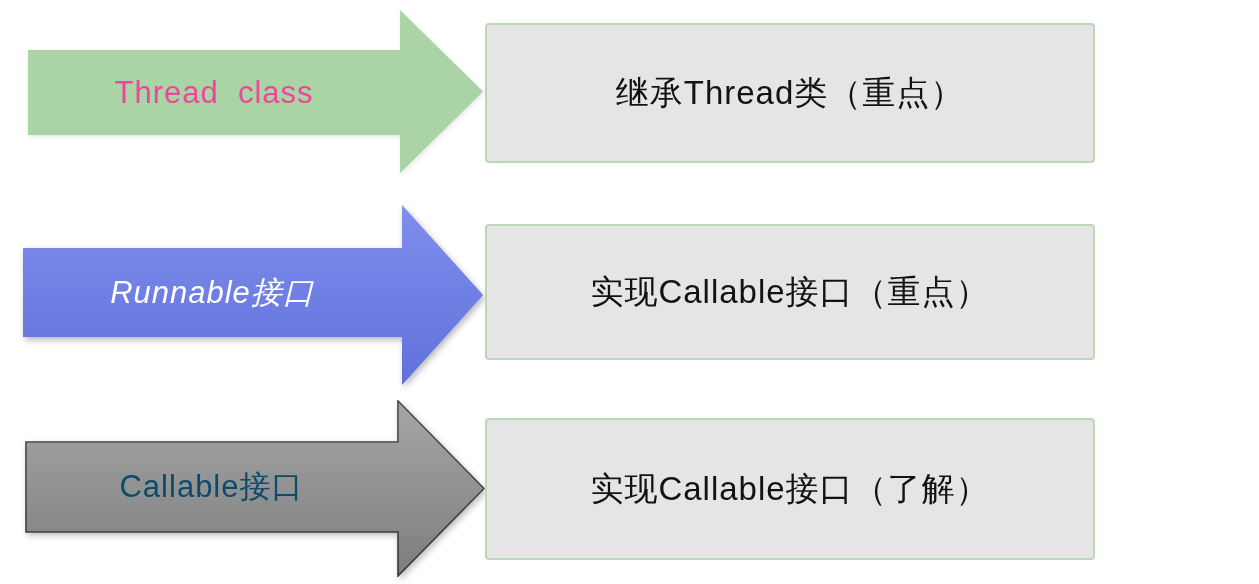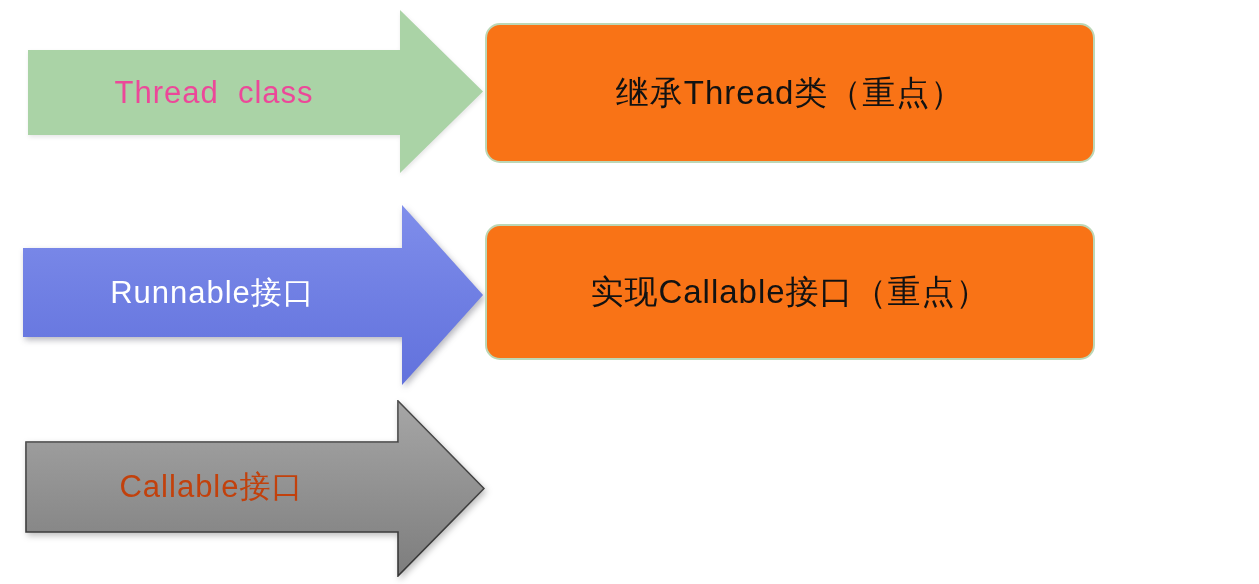--- a/index.html
+++ b/index.html
@@ -26,29 +26,29 @@
     position: absolute;
     display: flex;
     align-items: center;
     justify-content: center;
     white-space: pre;
     font-size: 31px;
     letter-spacing: 1px;
     pointer-events: none;
   }
   .arrow-label.green { left: 28px; top: 50px;  width: 372px; height: 85px; color: #ec4899; }
-  .arrow-label.blue  { left: 23px; top: 248px; width: 379px; height: 89px; color: #ffffff; }
-  .arrow-label.gray  { left: 25px; top: 442px; width: 373px; height: 90px; color: #c2410c; }
+  .arrow-label.blue  { left: 23px; top: 248px; width: 379px; height: 89px; color: #ffffff; font-style: italic; }
+  .arrow-label.gray  { left: 25px; top: 442px; width: 373px; height: 90px; color: #0c4a6e; }
   .result-box {
     position: absolute;
     left: 485px;
     width: 610px;
-    background: #f97316;
+    background: #e5e5e5;
     border: 2px solid #bcd7b6;
-    border-radius: 15px;
+    border-radius: 4px;
     box-sizing: border-box;
     display: flex;
     align-items: center;
     justify-content: center;
     color: #121212;
     font-size: 33px;
     letter-spacing: 1px;
   }
   .result-box.r1 { top: 23px;  height: 140px; }
   .result-box.r2 { top: 224px; height: 136px; }
@@ -92,14 +92,17 @@
     <defs>
       <linearGradient id="shadeGray" x1="0" y1="0" x2="0" y2="1">
         <stop offset="0" stop-color="#ffffff" stop-opacity="0.16"></stop>
         <stop offset="1" stop-color="#000000" stop-opacity="0.16"></stop>
       </linearGradient>
     </defs>
     <polygon points="1,42 373,42 373,1 459,88.5 373,176 373,132 1,132" stroke="#3c3c3c" stroke-width="1.6" fill="#959595"></polygon>
     <polygon points="1,42 373,42 373,1 459,88.5 373,176 373,132 1,132" fill="url(#shadeGray)"></polygon>
   </svg>
   <div class="arrow-label gray">Callable接口</div>
+  <div class="result-box r3">
+    <span>实现Callable接口（了解）</span>
+  </div>
 
 </div>
 
 </body></html>

